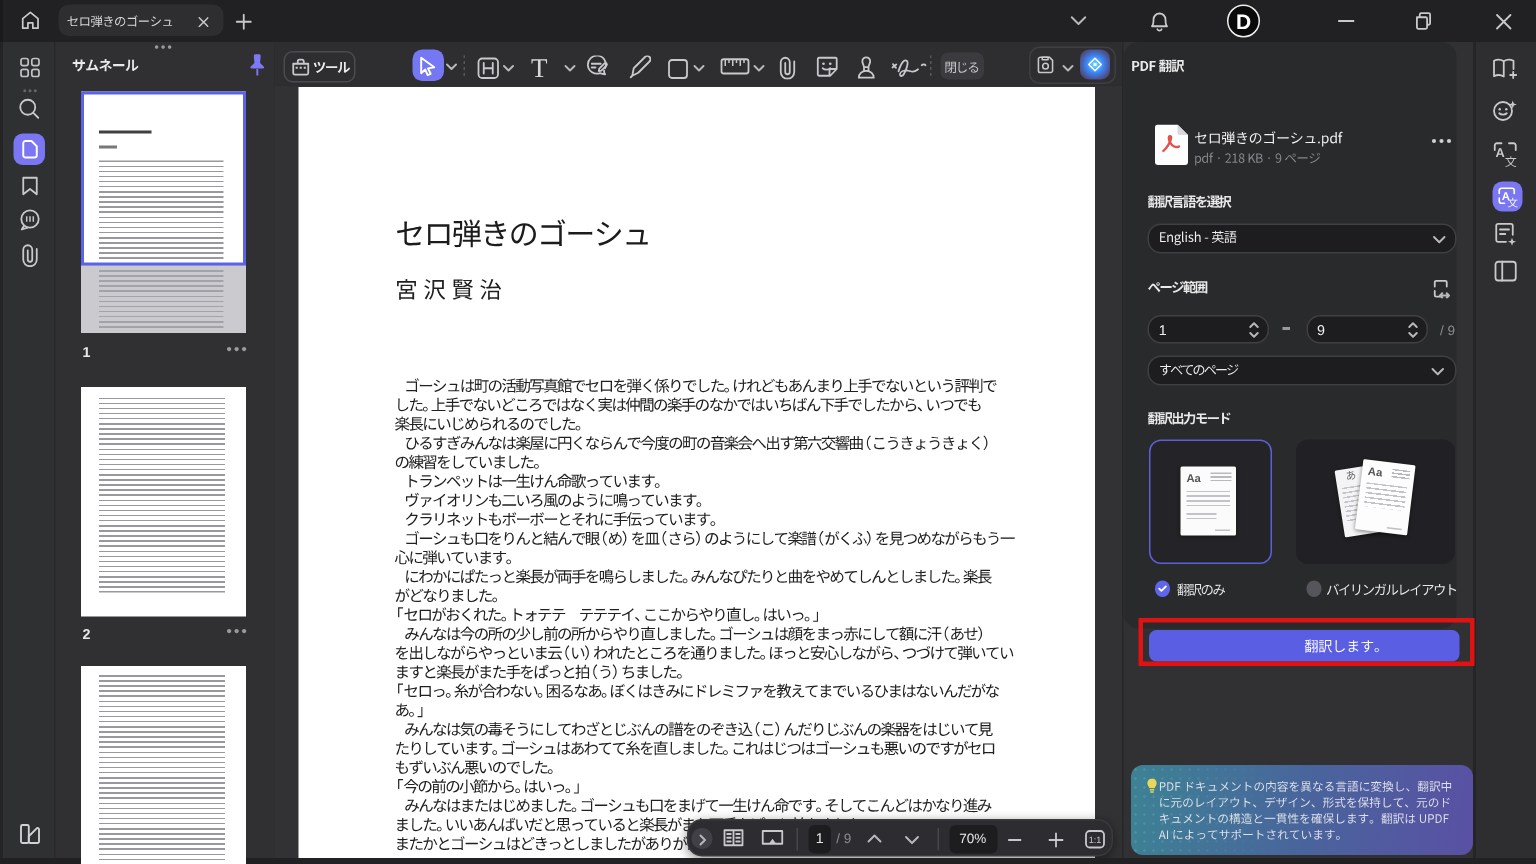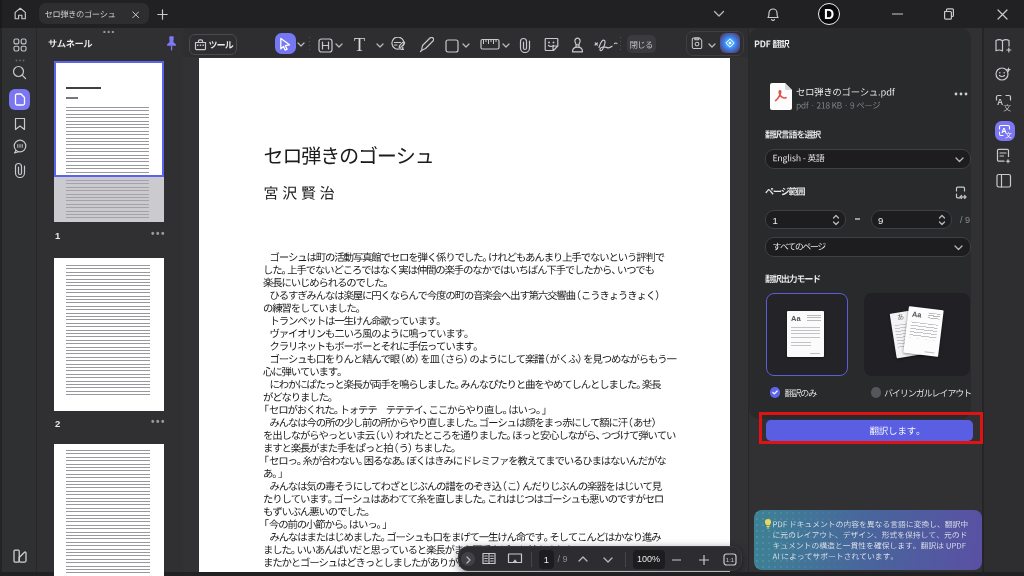--- a/index.html
+++ b/index.html
@@ -902,21 +902,21 @@
  <div class="abs" style="left:72.5px;top:5px;width:1px;height:15px;background:#45454a"></div>
  <div class="fbox" style="left:80.5px;top:3.3px;width:15px;height:19px;line-height:19px">1</div>
  <div class="abs" style="left:99px;top:7.5px;color:#8b8b90;font-size:9px">/ 9</div>
  <svg class="abs" style="left:119.5px;top:9.5px" width="10" height="6" viewBox="0 0 10 6">
         <path class="chev" stroke="#5d5d62" d="M1 5 5 1 9 5"></path>
       </svg>
  <svg class="abs" style="left:144px;top:10px" width="10" height="6" viewBox="0 0 10 6">
         <path class="chev" stroke="#d0d0d4" d="M1 1 5 5 9 1"></path>
       </svg>
  <div class="abs" style="left:166.5px;top:5px;width:1px;height:15px;background:#45454a"></div>
- <div class="fbox" style="left:174px;top:3.3px;width:32px;height:19px;line-height:19px;font-size:9px">100%</div>
+ <div class="fbox" style="left:174px;top:3.3px;width:32px;height:19px;line-height:19px;font-size:9px">70%</div>
  <svg class="abs" style="left:213px;top:12px" width="9" height="2" viewBox="0 0 9 2">
         <path class="ic" stroke="#d0d0d4" d="M.5 1 H8.5"></path>
       </svg>
  <svg class="abs" style="left:240px;top:8px" width="10" height="10" viewBox="0 0 10 10">
         <path class="ic" stroke="#d0d0d4" d="M5 .5 V9.5 M.5 5 H9.5"></path>
       </svg>
  <svg class="abs" style="left:264px;top:6.5px" width="14" height="13" viewBox="0 0 14 13">
         <rect x="1" y="1" width="12" height="11" rx="2.5" class="ic"></rect>
         <text x="7" y="9" font-size="6" fill="#c9c9cd" text-anchor="middle" font-family="Liberation Sans">1:1</text>
       </svg>

